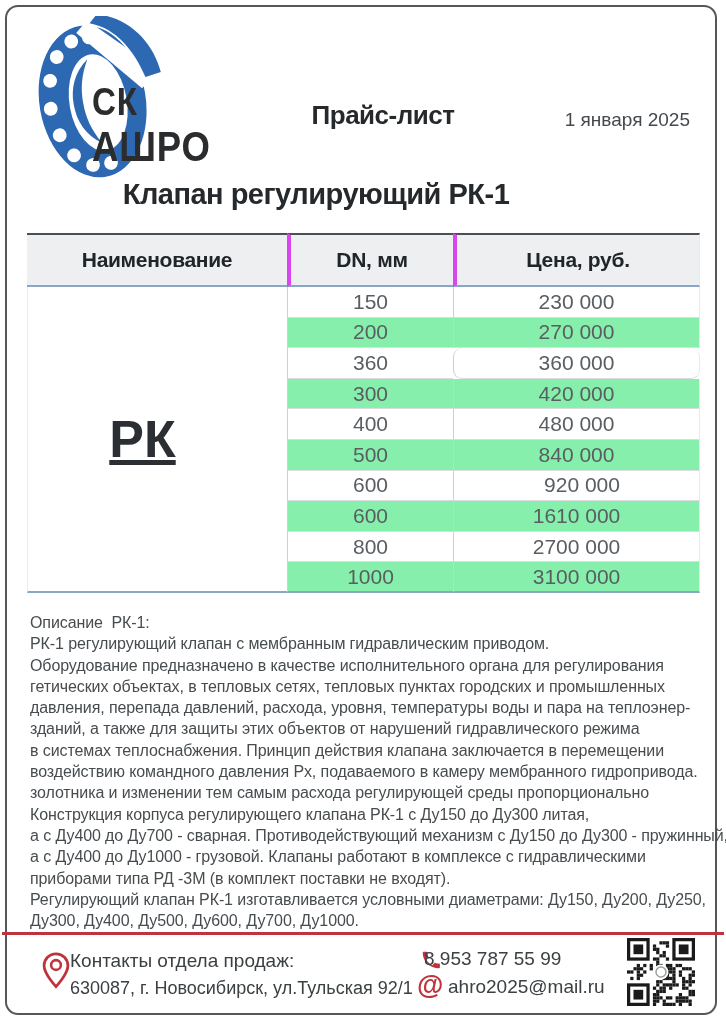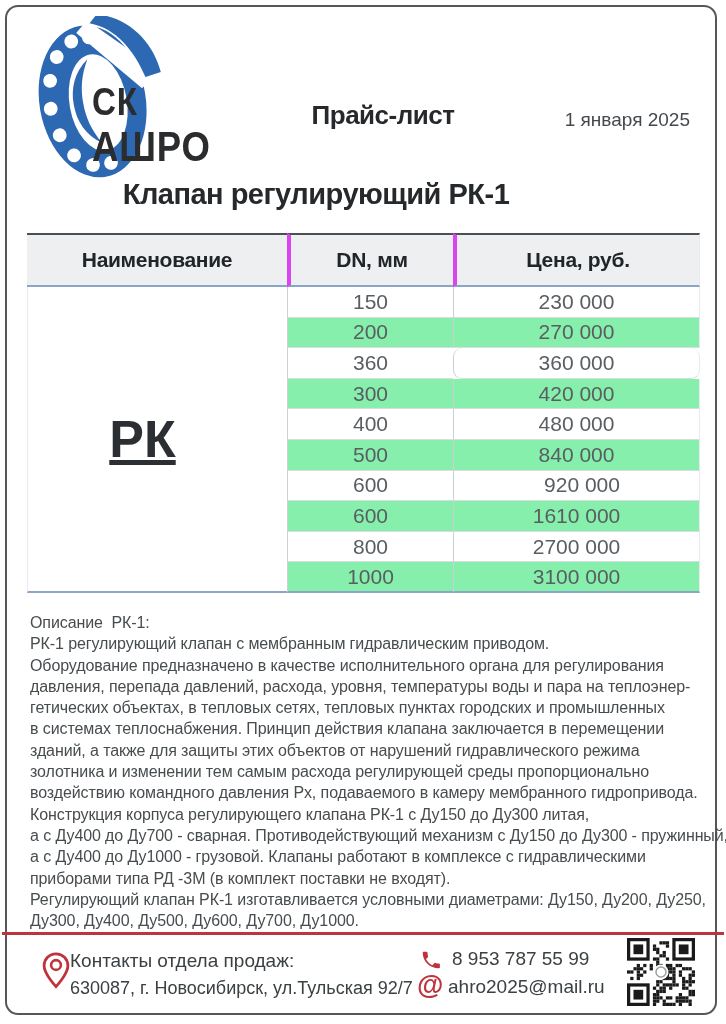--- a/index.html
+++ b/index.html
@@ -69,21 +69,21 @@
   
   .desc{position:absolute;left:30px;top:612px;width:676px;color:#474c4f;}
   .desc-line{font-size:16px;line-height:21.3px;height:21.3px;white-space:pre;letter-spacing:-0.1px;}
   
   .footer-line{position:absolute;left:2px;top:932px;width:722px;height:3px;
     background:var(--accent-red,#bf333d);}
   .pin-icon{position:absolute;left:42px;top:951px;}
   .contacts-label{position:absolute;left:70px;top:950px;font-size:19px;color:#3b4043;}
   .address-text{position:absolute;left:70px;top:978px;font-size:18px;color:#3b4043;}
   .phone-icon{position:absolute;left:420px;top:949px;}
-  .phone-number{position:absolute;left:452px;top:948px;font-size:19px;color:#3b4043;}
+  .phone-number{position:absolute;left:424px;top:948px;font-size:19px;color:#3b4043;}
   .email-icon{position:absolute;left:417px;top:972px;font-size:27px;font-weight:bold;
     color:var(--accent-red,#bf333d);line-height:1;}
   .email-address{position:absolute;left:448px;top:976px;font-size:19px;color:#3b4043;}
   .qr{position:absolute;left:627px;top:938px;width:68px;height:68px;}
 </style>
 </head>
 <body>
 
 <div>
 
@@ -140,42 +140,42 @@
       <div class="cell" style="grid-area: 10 / 2;">800</div>
       <div class="cell price" style="grid-area: 10 / 3;">2700 000</div>
       <div class="cell alt last" style="grid-area: 11 / 2;">1000</div>
       <div class="cell price alt last" style="grid-area: 11 / 3;">3100 000</div>
     </div>
 
   <div class="desc">
       <div class="desc-line">Описание  РК-1:</div>
       <div class="desc-line">РК-1 регулирующий клапан с мембранным гидравлическим приводом.</div>
       <div class="desc-line">Оборудование предназначено в качестве исполнительного органа для регулирования</div>
+      <div class="desc-line">гетических объектах, в тепловых сетях, тепловых пунктах городских и промышленных</div>
       <div class="desc-line">давления, перепада давлений, расхода, уровня, температуры воды и пара на теплоэнер-</div>
-      <div class="desc-line">гетических объектах, в тепловых сетях, тепловых пунктах городских и промышленных</div>
+      <div class="desc-line">зданий, а также для защиты этих объектов от нарушений гидравлического режима</div>
       <div class="desc-line">в системах теплоснабжения. Принцип действия клапана заключается в перемещении</div>
-      <div class="desc-line">зданий, а также для защиты этих объектов от нарушений гидравлического режима</div>
+      <div class="desc-line">воздействию командного давления Рх, подаваемого в камеру мембранного гидропривода.</div>
       <div class="desc-line">золотника и изменении тем самым расхода регулирующей среды пропорционально</div>
-      <div class="desc-line">воздействию командного давления Рх, подаваемого в камеру мембранного гидропривода.</div>
       <div class="desc-line">Конструкция корпуса регулирующего клапана РК-1 с Ду150 до Ду300 литая,</div>
       <div class="desc-line">а с Ду400 до Ду700 - сварная. Противодействующий механизм с Ду150 до Ду300 - пружинный,</div>
       <div class="desc-line">а с Ду400 до Ду1000 - грузовой. Клапаны работают в комплексе с гидравлическими</div>
       <div class="desc-line">приборами типа РД -3М (в комплект поставки не входят).</div>
       <div class="desc-line">Регулирующий клапан РК-1 изготавливается условными диаметрами: Ду150, Ду200, Ду250,</div>
       <div class="desc-line">Ду300, Ду400, Ду500, Ду600, Ду700, Ду1000.</div>
     </div>
 
   <div class="footer-line"></div>
 
   <svg class="pin-icon" width="28" height="42" viewBox="0 0 24 34">
     <path d="M12 1.5 C6.2 1.5 1.8 6 1.8 11.6 C1.8 18.6 12 29.5 12 29.5 S22.2 18.6 22.2 11.6 C22.2 6 17.8 1.5 12 1.5 Z" fill="none" stroke="#bf333d" stroke-width="2.4"></path>
     <circle cx="12" cy="11" r="4.2" fill="none" stroke="#bf333d" stroke-width="2.2"></circle>
   </svg>
   <div class="contacts-label">Контакты отдела продаж:</div>
-  <div class="address-text">630087, г. Новосибирск, ул.Тульская 92/7</div>
+  <div class="address-text">630087, г. Новосибирск, ул.Тульская 92/1</div>
 
   <svg class="phone-icon" width="22" height="22" viewBox="0 0 24 24">
     <path d="M6.6 10.8c1.5 3 3.9 5.4 6.9 6.9l2.3-2.3c.3-.3.7-.4 1.1-.2 1.2.4 2.5.6 3.8.6.6 0 1 .4 1 1V20c0 .6-.4 1-1 1C10.6 21 3 13.4 3 4c0-.6.4-1 1-1h3.2c.6 0 1 .4 1 1 0 1.3.2 2.6.6 3.8.1.4 0 .8-.2 1.1l-2 1.9z" fill="#bf333d"></path>
   </svg>
   <div class="phone-number">8 953 787 55 99</div>
 
   <div class="email-icon">@</div>
   <div class="email-address">ahro2025@mail.ru</div>
 
   <div class="qr"><svg width="68" height="68" viewBox="0 0 68 68">

